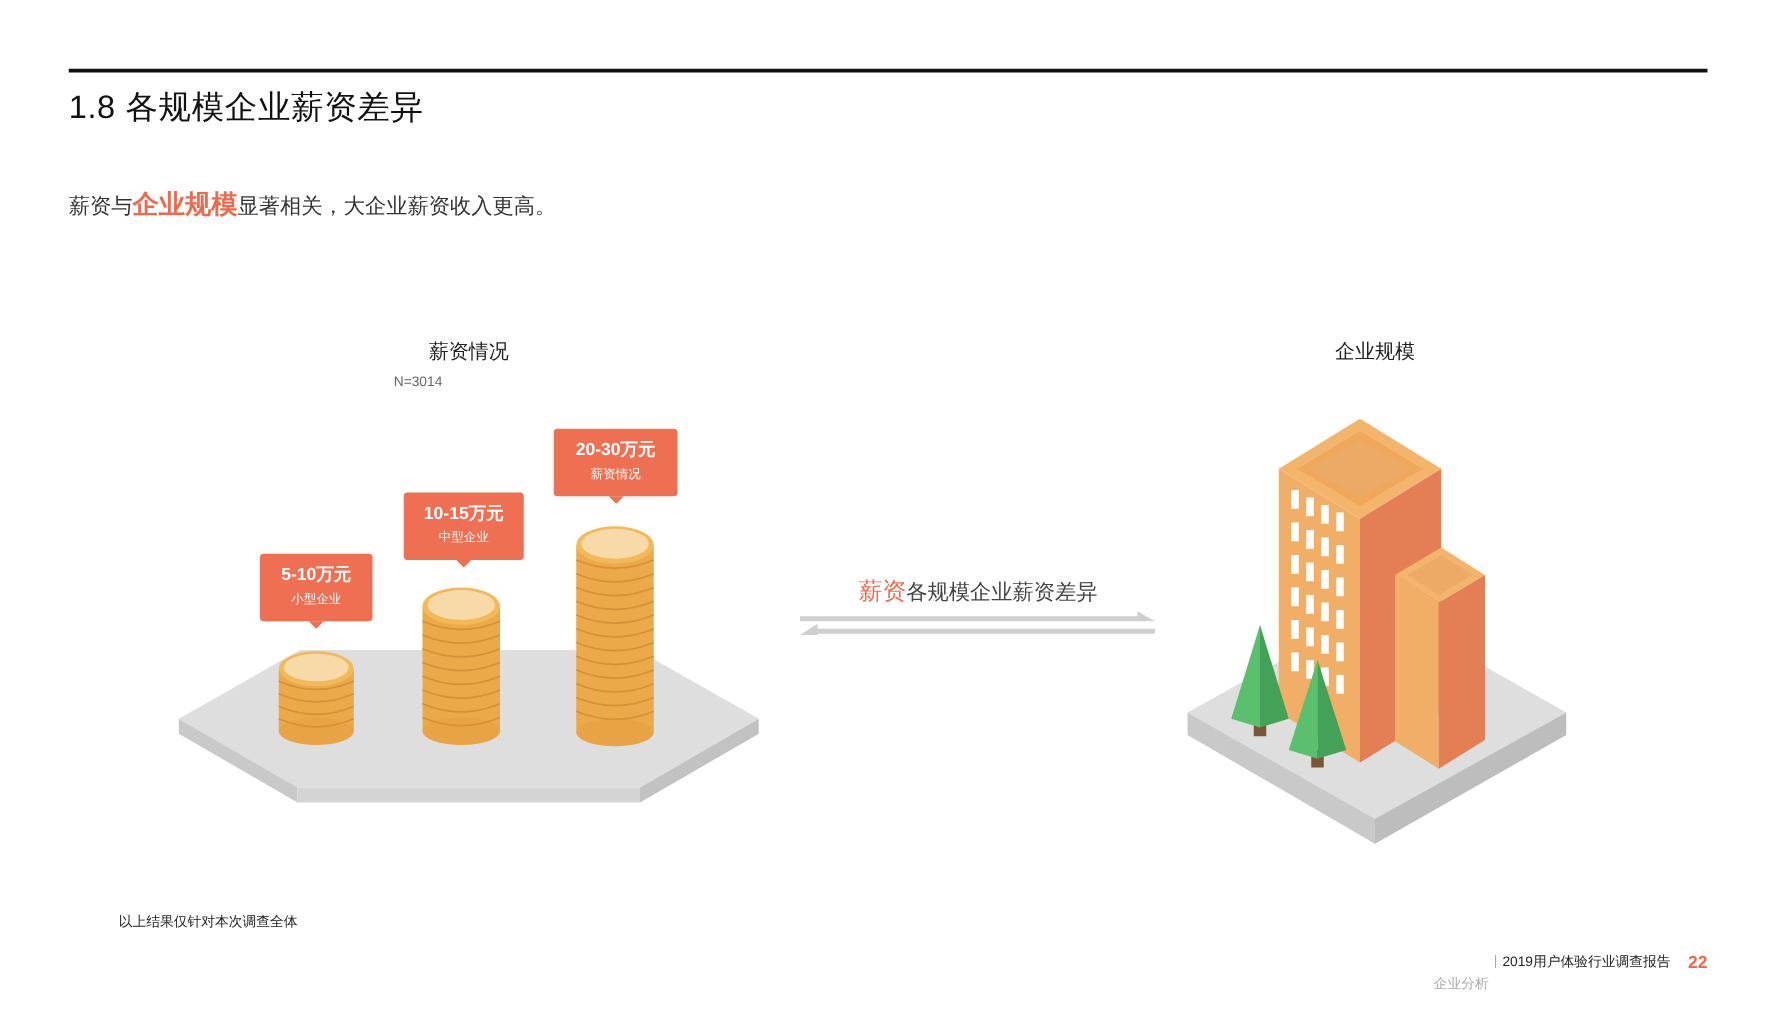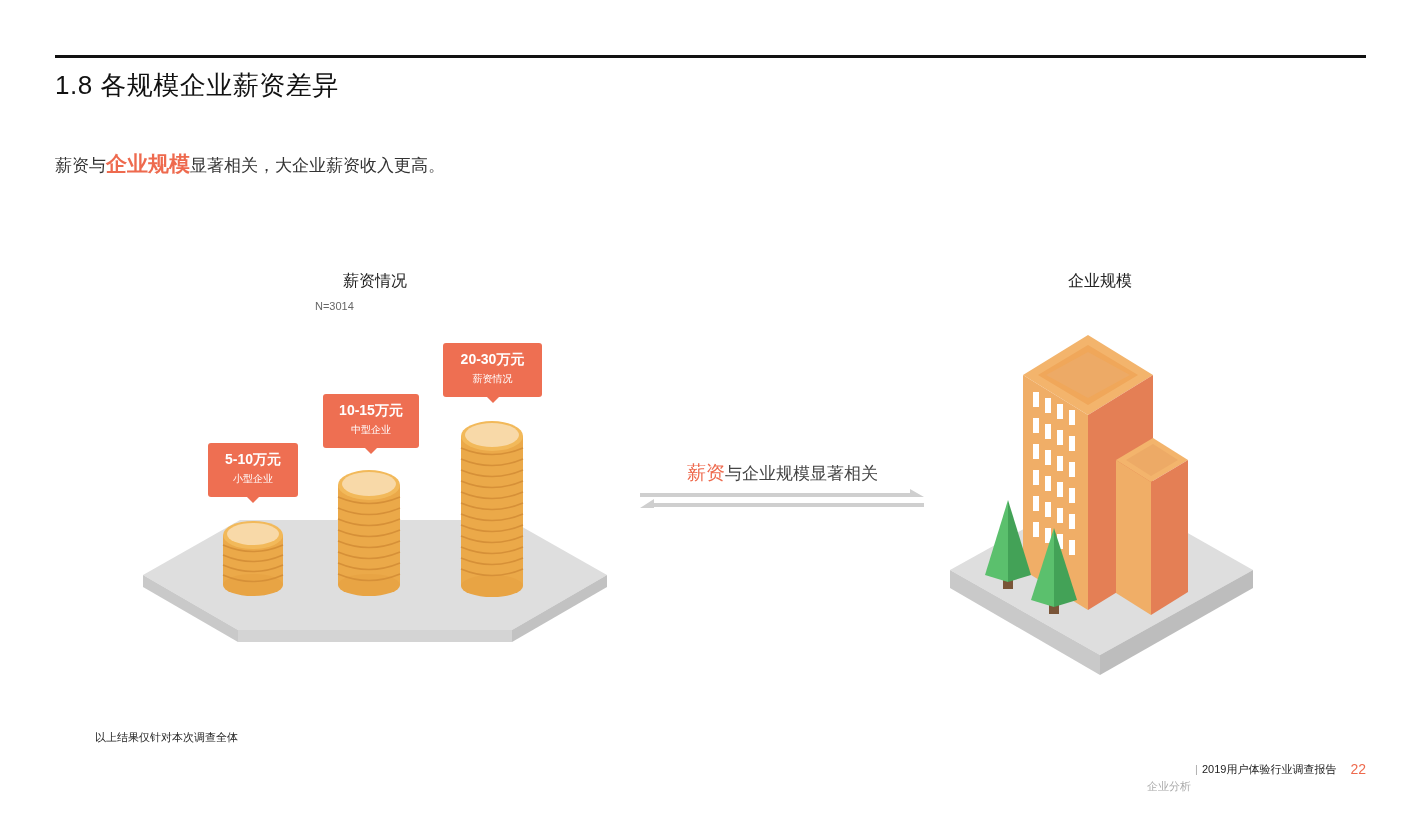--- a/index.html
+++ b/index.html
@@ -15,21 +15,21 @@
   .tag::after { content: ""; position: absolute; left: 50%; bottom: -6px; margin-left: -6px;
                 border-left: 6px solid transparent; border-right: 6px solid transparent; border-top: 6px solid #EE6F52; }
   .tag .amt { display: block; font-size: 14px; font-weight: 700; margin-top: 8px; }
   .tag .lbl { display: block; font-size: 10px; margin-top: 3px; }
   .relation { position: absolute; left: 640px; top: 460px; width: 285px; text-align: center; font-size: 17px; color: #444; }
   .relation .hl2 { color: #EE6A4E; font-weight: 400; font-size: 19px; }
   .footer-left { position: absolute; left: 55px; top: 730px; font-size: 11px; color: #222; margin-left: 40px; }
   .footer-right { position: absolute; right: 55px; top: 744px; font-size: 11px; color: #222; display: flex; align-items: center; }
   .footer-right .sec { color: #aaa; margin-top: 35px; }
   .footer-right .sep { color: #aaa; margin: 0 4px; }
-  .footer-right .num { color: #EE6A4E; font-size: 14px; font-weight: 400; margin-left: 14px; }
+  .footer-right .num { color: #EE6A4E; font-size: 14px; font-weight: 700; margin-left: 14px; }
   svg { position: absolute; }
 </style>
 </head>
 <body>
 
 <div class="top-rule"></div>
 <div class="page-title">1.8 各规模企业薪资差异</div>
 
 <div class="intro">
   <div>
@@ -106,21 +106,21 @@
 <div class="tag" style="left:323px; top:394px; width:96px; height:54px;">
   <span class="amt">10-15万元</span>
   <span class="lbl">中型企业</span>
 </div>
 <div class="tag" style="left:443px; top:343px; width:99px; height:54px;">
   <span class="amt">20-30万元</span>
   <span class="lbl">薪资情况</span>
 </div>
 
 <div class="relation">
-  <span class="hl2">薪资</span><span>与企业规模显著相关</span>
+  <span class="hl2">薪资</span><span>各规模企业薪资差异</span>
 </div>
 <svg style="left:638px; top:488px;" width="290" height="26" viewBox="0 0 290 26">
   <polygon points="2,5 272,5 272,1 286,9 2,9" fill="#CFCFCF"></polygon>
   <polygon points="286,15 16,15 16,11 2,20 16,20 16,19 286,19" fill="#CFCFCF"></polygon>
 </svg>
 
 <div class="sec-title" style="left:1040px; top:271px; width:120px;">企业规模</div>
 
 <svg style="left:948px; top:330px;" width="310" height="350" viewBox="0 0 310 350">
 

